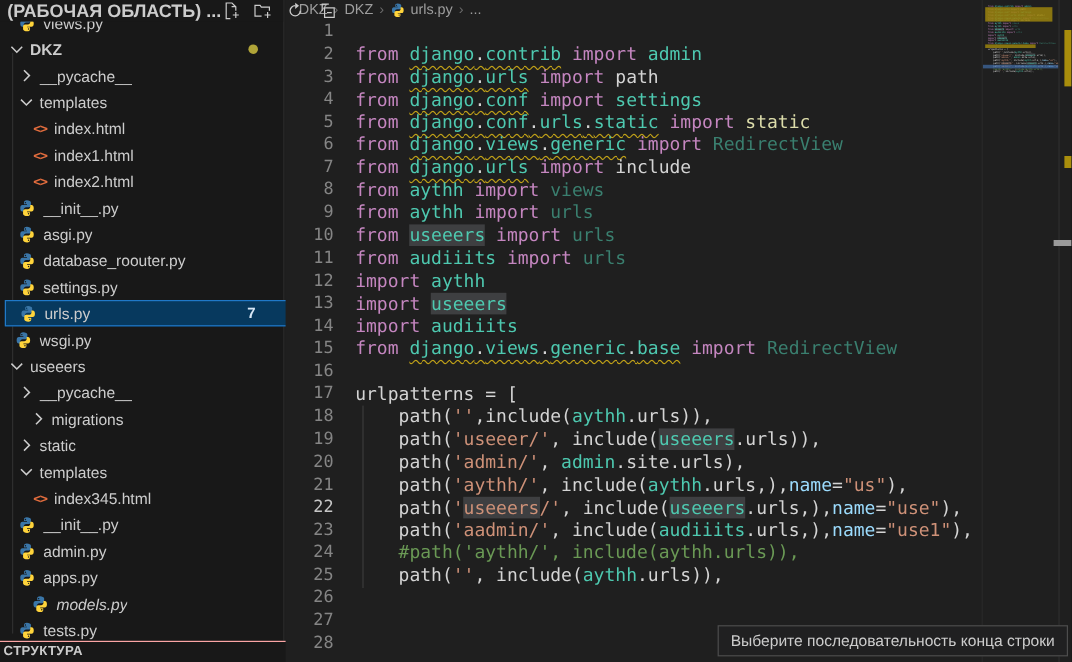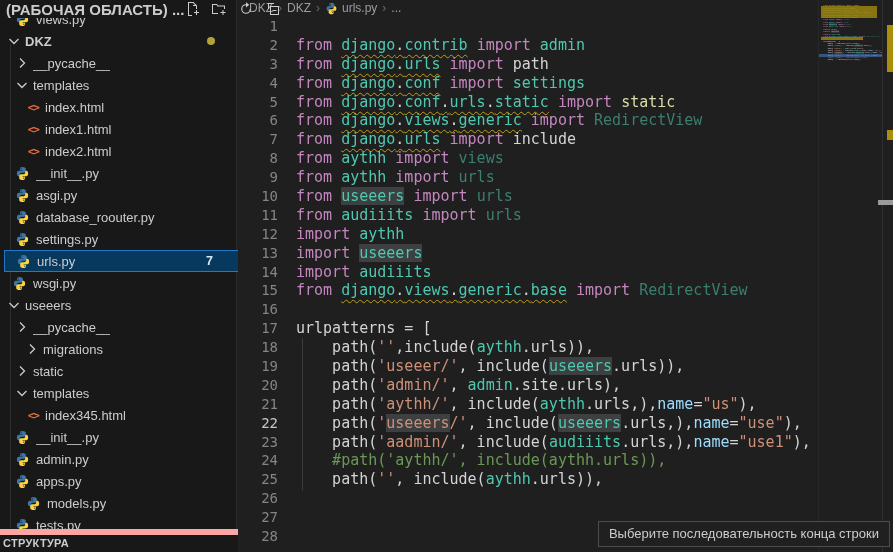--- a/index.html
+++ b/index.html
@@ -16,21 +16,21 @@
   .trow{position:relative;display:flex;align-items:center;height:22px;width:237px;box-sizing:border-box;
         font-size:13px;color:#cccccc;cursor:pointer;white-space:nowrap;}
   .trow.sel{background:#07395e;border:1px solid #2079c8;}
   .trow .chev{width:16px;height:16px;margin-right:3px;flex:none;display:inline-flex;}
   .trow .ficon{width:15px;height:15px;margin-right:6px;flex:none;display:inline-flex;}
   .trow .hticon{width:15px;margin-right:6px;flex:none;color:#e36d3e;font-weight:bold;font-size:11px;letter-spacing:-1px;font-family:"DejaVu Sans Mono",monospace;}
   .trow .lbl{overflow:hidden;text-overflow:ellipsis;}
   .trow .lbl.bold{font-weight:bold;}
   .trow .badge{margin-left:auto;margin-right:27px;font-size:12.5px;font-weight:bold;color:#d7e6f5;}
   .trow .dot{margin-left:auto;margin-right:26px;width:8px;height:8px;border-radius:50%;background:#b0a438;}
-  #outline{position:absolute;left:0;bottom:0;width:237px;height:15px;border-top:6px solid #fca5a5;background:#181818;
+  #outline{position:absolute;left:0;bottom:0;width:237px;height:15px;border-top:1px solid #fca5a5;background:#181818;
            font-size:11px;font-weight:bold;color:#cccccc;padding:2px 0 0 3px;box-sizing:content-box;letter-spacing:.3px;}
   
   #editor{position:absolute;left:238px;top:0;width:655px;height:552px;background:#1f1f1f;}
   #breadcrumb{height:16px;display:flex;align-items:center;gap:4px;padding-left:11px;font-size:12px;color:#9d9d9d;}
   #breadcrumb .bsep{color:#6a6a6a;font-size:12px;margin:0 1px;}
   #breadcrumb .bicon{width:13px;height:13px;display:inline-flex;}
   #code{position:absolute;left:0;top:17px;width:580px;overflow:hidden;}
   .ln{display:flex;height:18.9px;line-height:18.9px;font-family:"DejaVu Sans Mono",monospace;font-size:15px;}
   .num{width:40px;flex:none;text-align:right;color:#858585;font-size:14px;}
   .num.active{color:#c6c6c6;}
@@ -257,21 +257,21 @@
         </div>
         <div class="trow" style="padding-left: 11px;">
           <span class="ficon">
             <svg viewBox="0 0 16 16" width="100%" height="100%">
               <path fill="#3a76a8" d="M7.9 1C6 1 5.3 1.9 5.3 2.9v1.6H8v.6H3.9C2.8 5.1 2 6 2 8s.8 2.9 1.9 2.9h1.2V9.2c0-1.1 1-2.1 2.1-2.1h2.6c.9 0 1.7-.8 1.7-1.7V2.9C11.5 1.9 9.8 1 7.9 1zM6.6 2.4a.6.6 0 1 1 0 1.3.6.6 0 0 1 0-1.3z"></path>
               <path fill="#ffd43b" d="M8.1 15c1.9 0 2.6-.9 2.6-1.9v-1.6H8v-.6h4.1c1.1 0 1.9-.9 1.9-2.9s-.8-2.9-1.9-2.9h-1.2v1.7c0 1.1-1 2.1-2.1 2.1H6.2c-.9 0-1.7.8-1.7 1.7v2.5C4.5 14.1 6.2 15 8.1 15zm1.3-1.4a.6.6 0 1 1 0-1.3.6.6 0 0 1 0 1.3z"></path>
             </svg>
           </span>
           <span class="lbl">apps.py</span>
         </div>
-        <div class="trow" style="padding-left: 22px;">
+        <div class="trow" style="padding-left: 22px; font-style: italic;">
           <span class="ficon">
             <svg viewBox="0 0 16 16" width="100%" height="100%">
               <path fill="#3a76a8" d="M7.9 1C6 1 5.3 1.9 5.3 2.9v1.6H8v.6H3.9C2.8 5.1 2 6 2 8s.8 2.9 1.9 2.9h1.2V9.2c0-1.1 1-2.1 2.1-2.1h2.6c.9 0 1.7-.8 1.7-1.7V2.9C11.5 1.9 9.8 1 7.9 1zM6.6 2.4a.6.6 0 1 1 0 1.3.6.6 0 0 1 0-1.3z"></path>
               <path fill="#ffd43b" d="M8.1 15c1.9 0 2.6-.9 2.6-1.9v-1.6H8v-.6h4.1c1.1 0 1.9-.9 1.9-2.9s-.8-2.9-1.9-2.9h-1.2v1.7c0 1.1-1 2.1-2.1 2.1H6.2c-.9 0-1.7.8-1.7 1.7v2.5C4.5 14.1 6.2 15 8.1 15zm1.3-1.4a.6.6 0 1 1 0-1.3.6.6 0 0 1 0 1.3z"></path>
             </svg>
           </span>
           <span class="lbl">models.py</span>
         </div>
         <div class="trow" style="padding-left: 11px;">
           <span class="ficon">

